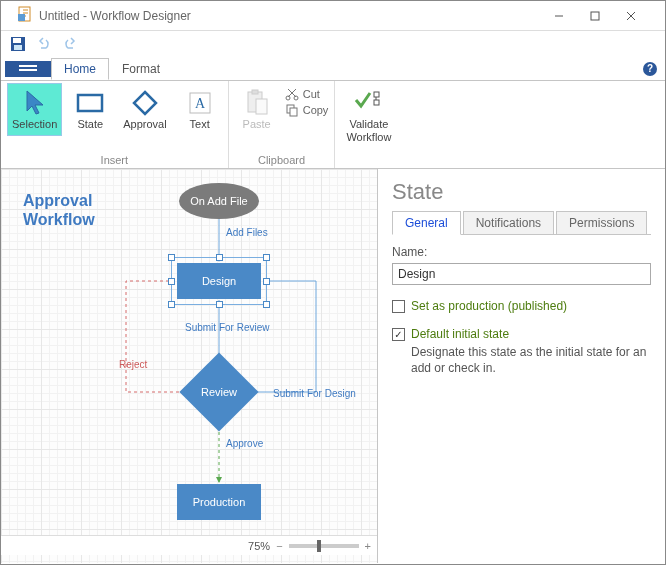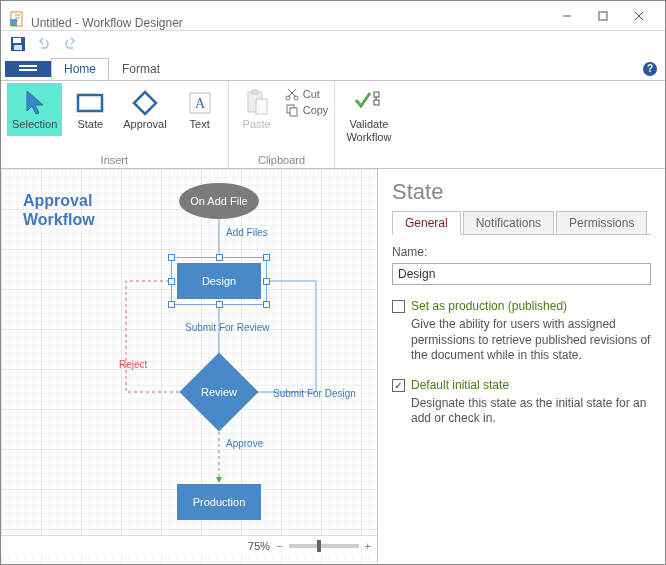--- a/index.html
+++ b/index.html
@@ -1,17 +1,17 @@
 <!DOCTYPE html>
 <html><head>
 <meta charset="utf-8">
 <style>
   * { box-sizing: border-box; margin: 0; padding: 0; }
   body { font-family: "Segoe UI", Tahoma, sans-serif; font-size: 12px; color: #333; background: #fff; width: 666px; height: 565px; border: 1px solid #888; overflow: hidden; }
-  .titlebar { display: flex; align-items: flex-end; height: 30px; padding: 0 8px; border-bottom: 1px solid #ddd; }
+  .titlebar { display: flex; align-items: center; height: 30px; padding: 0 16px; border-bottom: 1px solid #ddd; }
   .titlebar .title { margin-left: 6px; color: #666; font-size: 12px; flex: 1; }
   .winbtn { width: 36px; height: 28px; display: flex; align-items: center; justify-content: center; color: #555; }
   .winbtn svg { width: 10px; height: 10px; }
   .qat { display: flex; align-items: center; height: 26px; padding-left: 6px; gap: 4px; }
   .qat-btn { width: 22px; height: 22px; display: flex; align-items: center; justify-content: center; }
   .tabs-row { display: flex; align-items: center; height: 24px; border-bottom: 1px solid #c5c5c5; padding-left: 4px; }
   .file-tab { background: #2b579a; color: #fff; padding: 3px 14px; font-size: 12px; display: flex; align-items: center; justify-content: center; }
   .tab { padding: 3px 12px; color: #555; border: 1px solid transparent; margin-bottom: -1px; }
   .tab.active { border-color: #c5c5c5 #c5c5c5 #fff #c5c5c5; background: #fff; color: #2b579a; }
   .help-icon { margin-left: auto; margin-right: 8px; width: 14px; height: 14px; border-radius: 50%; background: #2b579a; color: #fff; font-size: 10px; display: flex; align-items: center; justify-content: center; font-weight: bold; }
@@ -47,21 +47,21 @@
   .diamond .d-label { position: absolute; top: 0; left: 0; width: 100%; height: 100%; display: flex; align-items: center; justify-content: center; color: #fff; font-size: 11px; }
   .edge-label { position: absolute; color: #3f7ac1; font-size: 10px; }
   .canvas-svg { position: absolute; top: 0; left: 0; }
   .statusbar { position: absolute; bottom: 8px; left: 0; right: 0; height: 20px; background: #fff; border-top: 1px solid #ddd; display: flex; align-items: center; justify-content: flex-end; padding-right: 6px; gap: 6px; font-size: 11px; color: #555; }
   .zoom-track { position: relative; width: 70px; height: 4px; background: #ccc; }
   .zoom-thumb { position: absolute; top: -4px; width: 4px; height: 12px; background: #666; }
   .prop-pane { flex: 1; padding: 10px 14px 0 14px; }
   .prop-title { color: #888; font-size: 22px; font-weight: 400; margin-bottom: 6px; }
   .prop-tabs { display: flex; border-bottom: 1px solid #c5c5c5; margin-bottom: 10px; }
   .prop-tab { padding: 4px 12px; color: #666; font-size: 12px; border: 1px solid transparent; margin-bottom: -1px; background: #f2f2f2; border-color: #c5c5c5; border-bottom-color: #c5c5c5; margin-right: 2px;}
-  .prop-tab.active { background: #fff; border-bottom-color: #fff; color: #7f1d1d; }
+  .prop-tab.active { background: #fff; border-bottom-color: #fff; color: #1d4ed8; }
   .field-label { font-size: 12px; color: #555; margin-bottom: 4px; display: block; }
   .text-input { width: 100%; border: 1px solid #aaa; padding: 3px 5px; font-family: inherit; font-size: 12px; color: #333; }
   .check-row { display: flex; align-items: flex-start; gap: 6px; margin-top: 14px; }
   .check-box { width: 13px; height: 13px; border: 1px solid #666; display: flex; align-items: center; justify-content: center; font-size: 10px; color: #333; flex-shrink: 0; margin-top: 1px;}
   .check-label { font-size: 12px; color: #4d7c0f; }
   .check-desc { font-size: 12px; color: #555; margin: 4px 0 0 19px; line-height: 1.3; }
 </style>
 </head>
 <body>
 
@@ -290,21 +290,20 @@
       <div class="prop-tab">Notifications</div>
       <div class="prop-tab">Permissions</div>
     </div>
     <label class="field-label">Name:</label>
     <input class="text-input" type="text" value="Design" style="">
 
     <div class="check-row">
       <div class="check-box"></div>
       <div class="check-label">Set as production (published)</div>
     </div>
-    <div class="check-desc">Give the ability for users with assigned permissions to retrieve published revisions of the document while in this state.</div>
 
     <div class="check-row">
       <div class="check-box">✓</div>
       <div class="check-label">Default initial state</div>
     </div>
     <div class="check-desc">Designate this state as the initial state for an add or check in.</div>
   </div>
 </div>
 
 </body></html>

